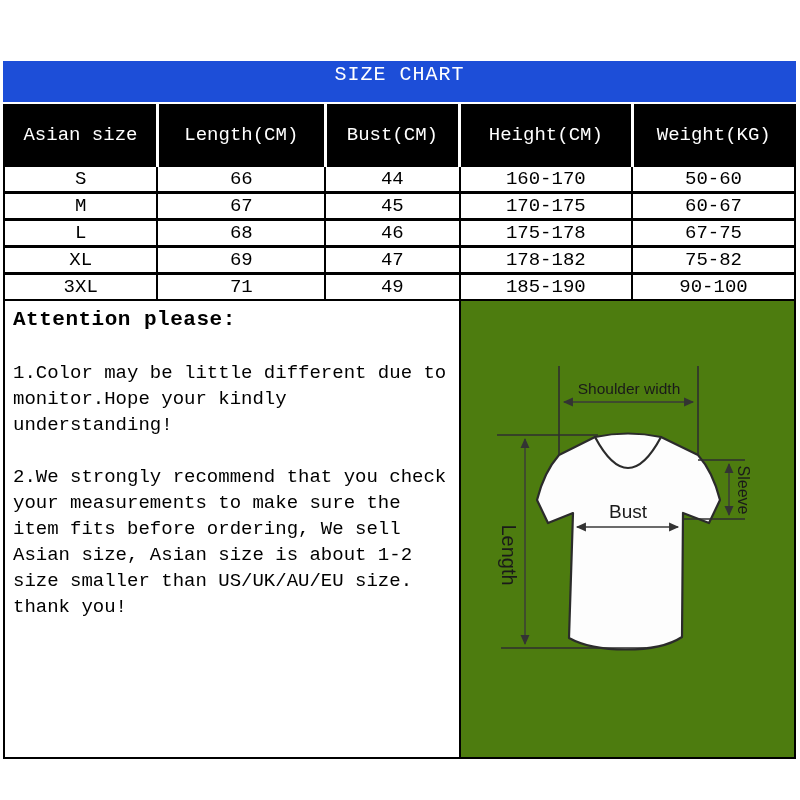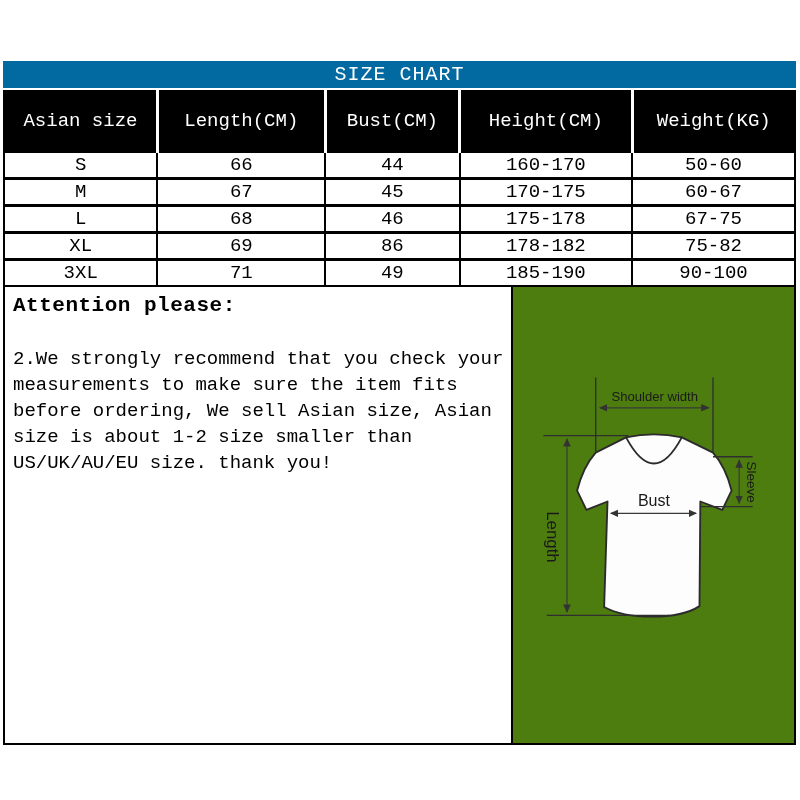--- a/index.html
+++ b/index.html
@@ -15,23 +15,23 @@
     overflow: hidden;
     position: relative;
   }
   .sheet {
     position: absolute;
     left: 3px;
     top: 61px;
     width: 793px;
   }
   .title-bar {
-    background: #0369a1;
+    background: #1d4ed8;
     color: #ffffff;
-    height: 27px;
+    height: 41px;
     line-height: 27px;
     text-align: center;
     font-size: 20px;
     letter-spacing: 1px;
     margin-bottom: 2px;
   }
   table.size-table {
     width: 100%;
     border-collapse: collapse;
     border: 2px solid #000000;
@@ -59,21 +59,21 @@
   .bottom {
     display: flex;
     width: 100%;
     height: 458px;
     border: 2px solid #000000;
     border-top: none;
     box-sizing: border-box;
     background: #ffffff;
   }
   .notes {
-    width: 508px;
+    width: 456px;
     box-sizing: border-box;
     padding: 5px 4px 0 8px;
     border-right: 2px solid #000000;
   }
   .notes .heading {
     font-size: 21px;
     font-weight: bold;
     line-height: 28px;
     margin: 0 0 26px 0;
     letter-spacing: 0.5px;
@@ -141,38 +141,39 @@
       <tr>
         <td>L</td>
         <td>68</td>
         <td>46</td>
         <td>175-178</td>
         <td>67-75</td>
       </tr>
       <tr>
         <td>XL</td>
         <td>69</td>
-        <td>86</td>
+        <td>47</td>
         <td>178-182</td>
         <td>75-82</td>
       </tr>
       <tr>
         <td>3XL</td>
         <td>71</td>
         <td>49</td>
         <td>185-190</td>
         <td>90-100</td>
       </tr>
     </tbody>
   </table>
 
   <div class="bottom">
 
     <div class="notes">
       <div class="heading">Attention please:</div>
+      <p>1.Color may be little different due to monitor.Hope your kindly understanding!</p>
       <p>2.We strongly recommend that you check your measurements to make sure the item fits before ordering, We sell Asian size, Asian size is about 1-2 size smaller than US/UK/AU/EU size. thank you!</p>
     </div>
 
     <div class="diagram">
       <svg viewBox="0 0 333 454">
         <defs>
           <marker id="ah" viewBox="0 0 10 10" refX="8" refY="5" markerWidth="8" markerHeight="8" orient="auto-start-reverse">
             <path d="M0,1 L9,5 L0,9 Z" fill="#333333"></path>
           </marker>
         </defs>

